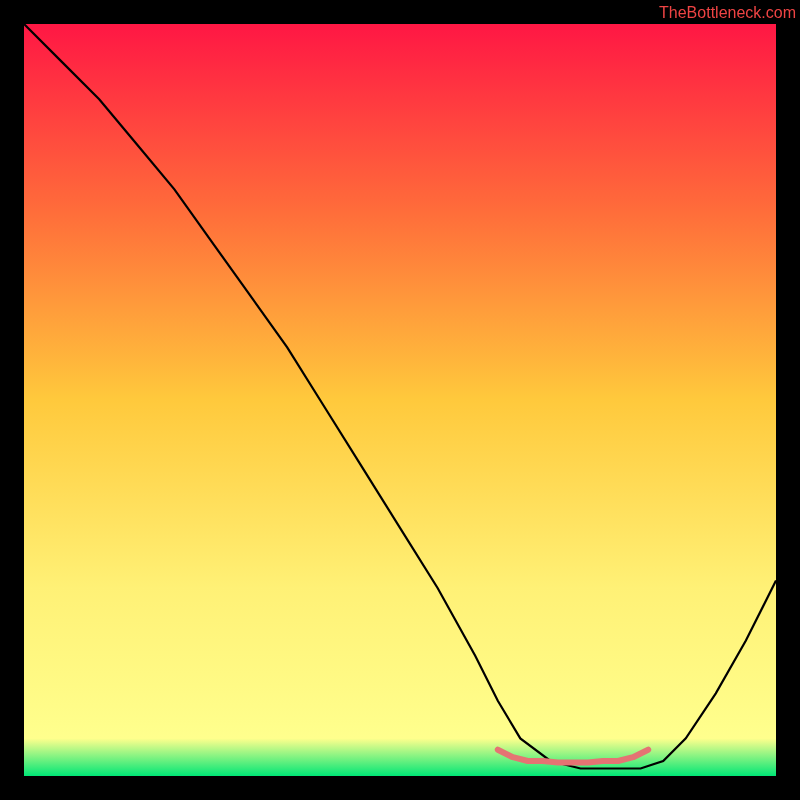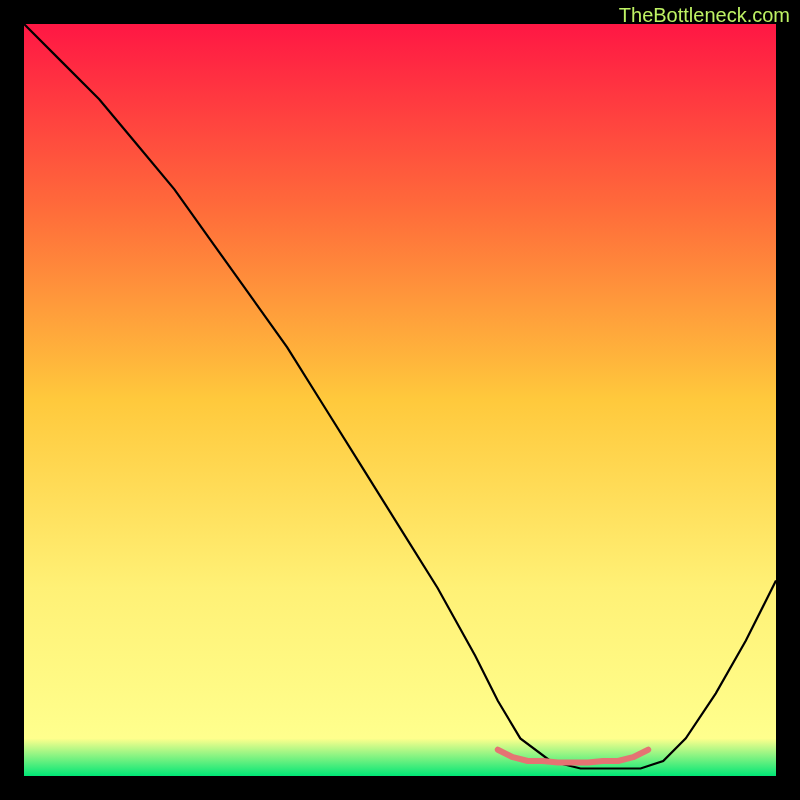--- a/index.html
+++ b/index.html
@@ -8,23 +8,23 @@
     width: 800px;
     height: 800px;
     background: #000;
     position: relative;
     font-family: Arial, sans-serif;
     overflow: hidden;
   }
   .watermark {
     position: absolute;
     top: 4px;
-    right: 10px;
-    color: #bef264;
-    font-size: 20px;
+    right: 4px;
+    color: #ef4444;
+    font-size: 16px;
     font-weight: 500;
     z-index: 10;
   }
   .plot-area {
     position: absolute;
     top: 24px;
     left: 24px;
     width: 752px;
     height: 752px;
     z-index: 1;

